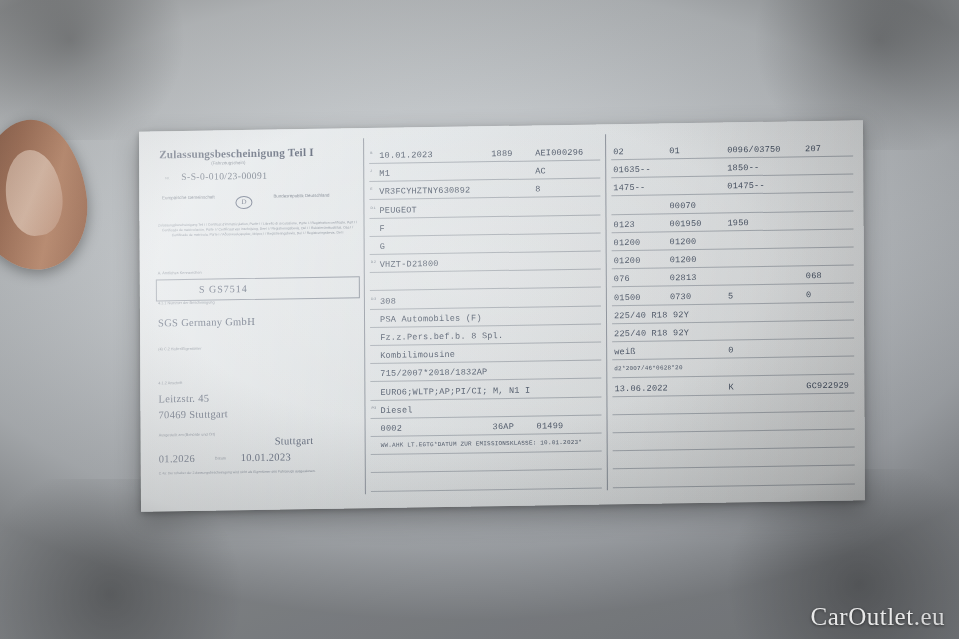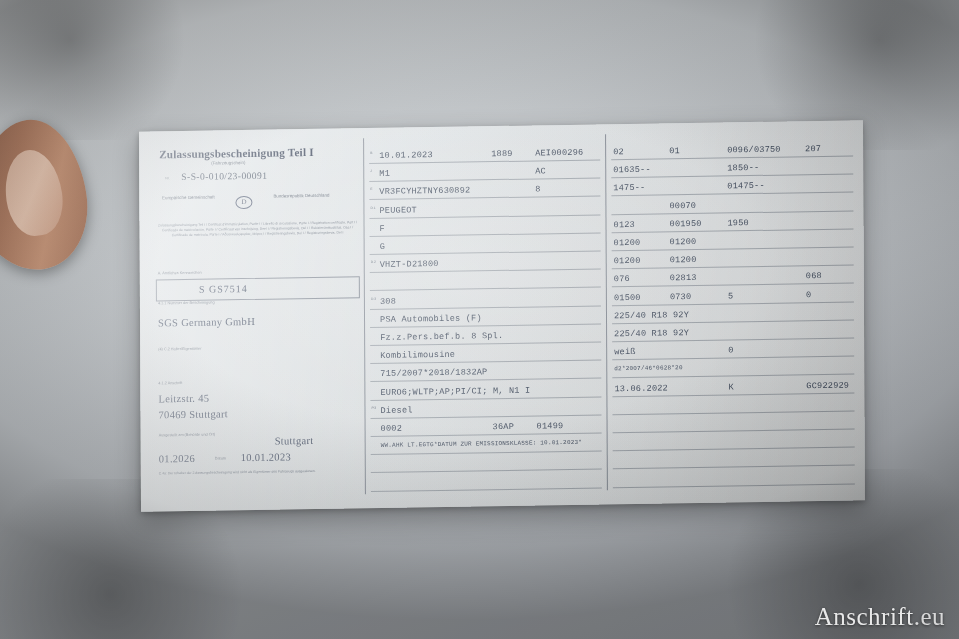--- a/index.html
+++ b/index.html
@@ -391,16 +391,16 @@
           <div class="hline" style="left: 2px; right: 4px; top: 326.2px;"></div>
           <div class="hline" style="left: 2px; right: 4px; top: 344.4px;"></div>
           <div class="hline" style="left: 2px; right: 4px; top: 362.6px;"></div>
         </div>
     </div>
 
     <div id="paper-inner"></div>
   </div>
 
   <div id="watermark">
-    <span>Anschrift</span><span class="suffix">.eu</span>
+    <span>CarOutlet</span><span class="suffix">.eu</span>
   </div>
 
 </div>
 
 </body></html>

